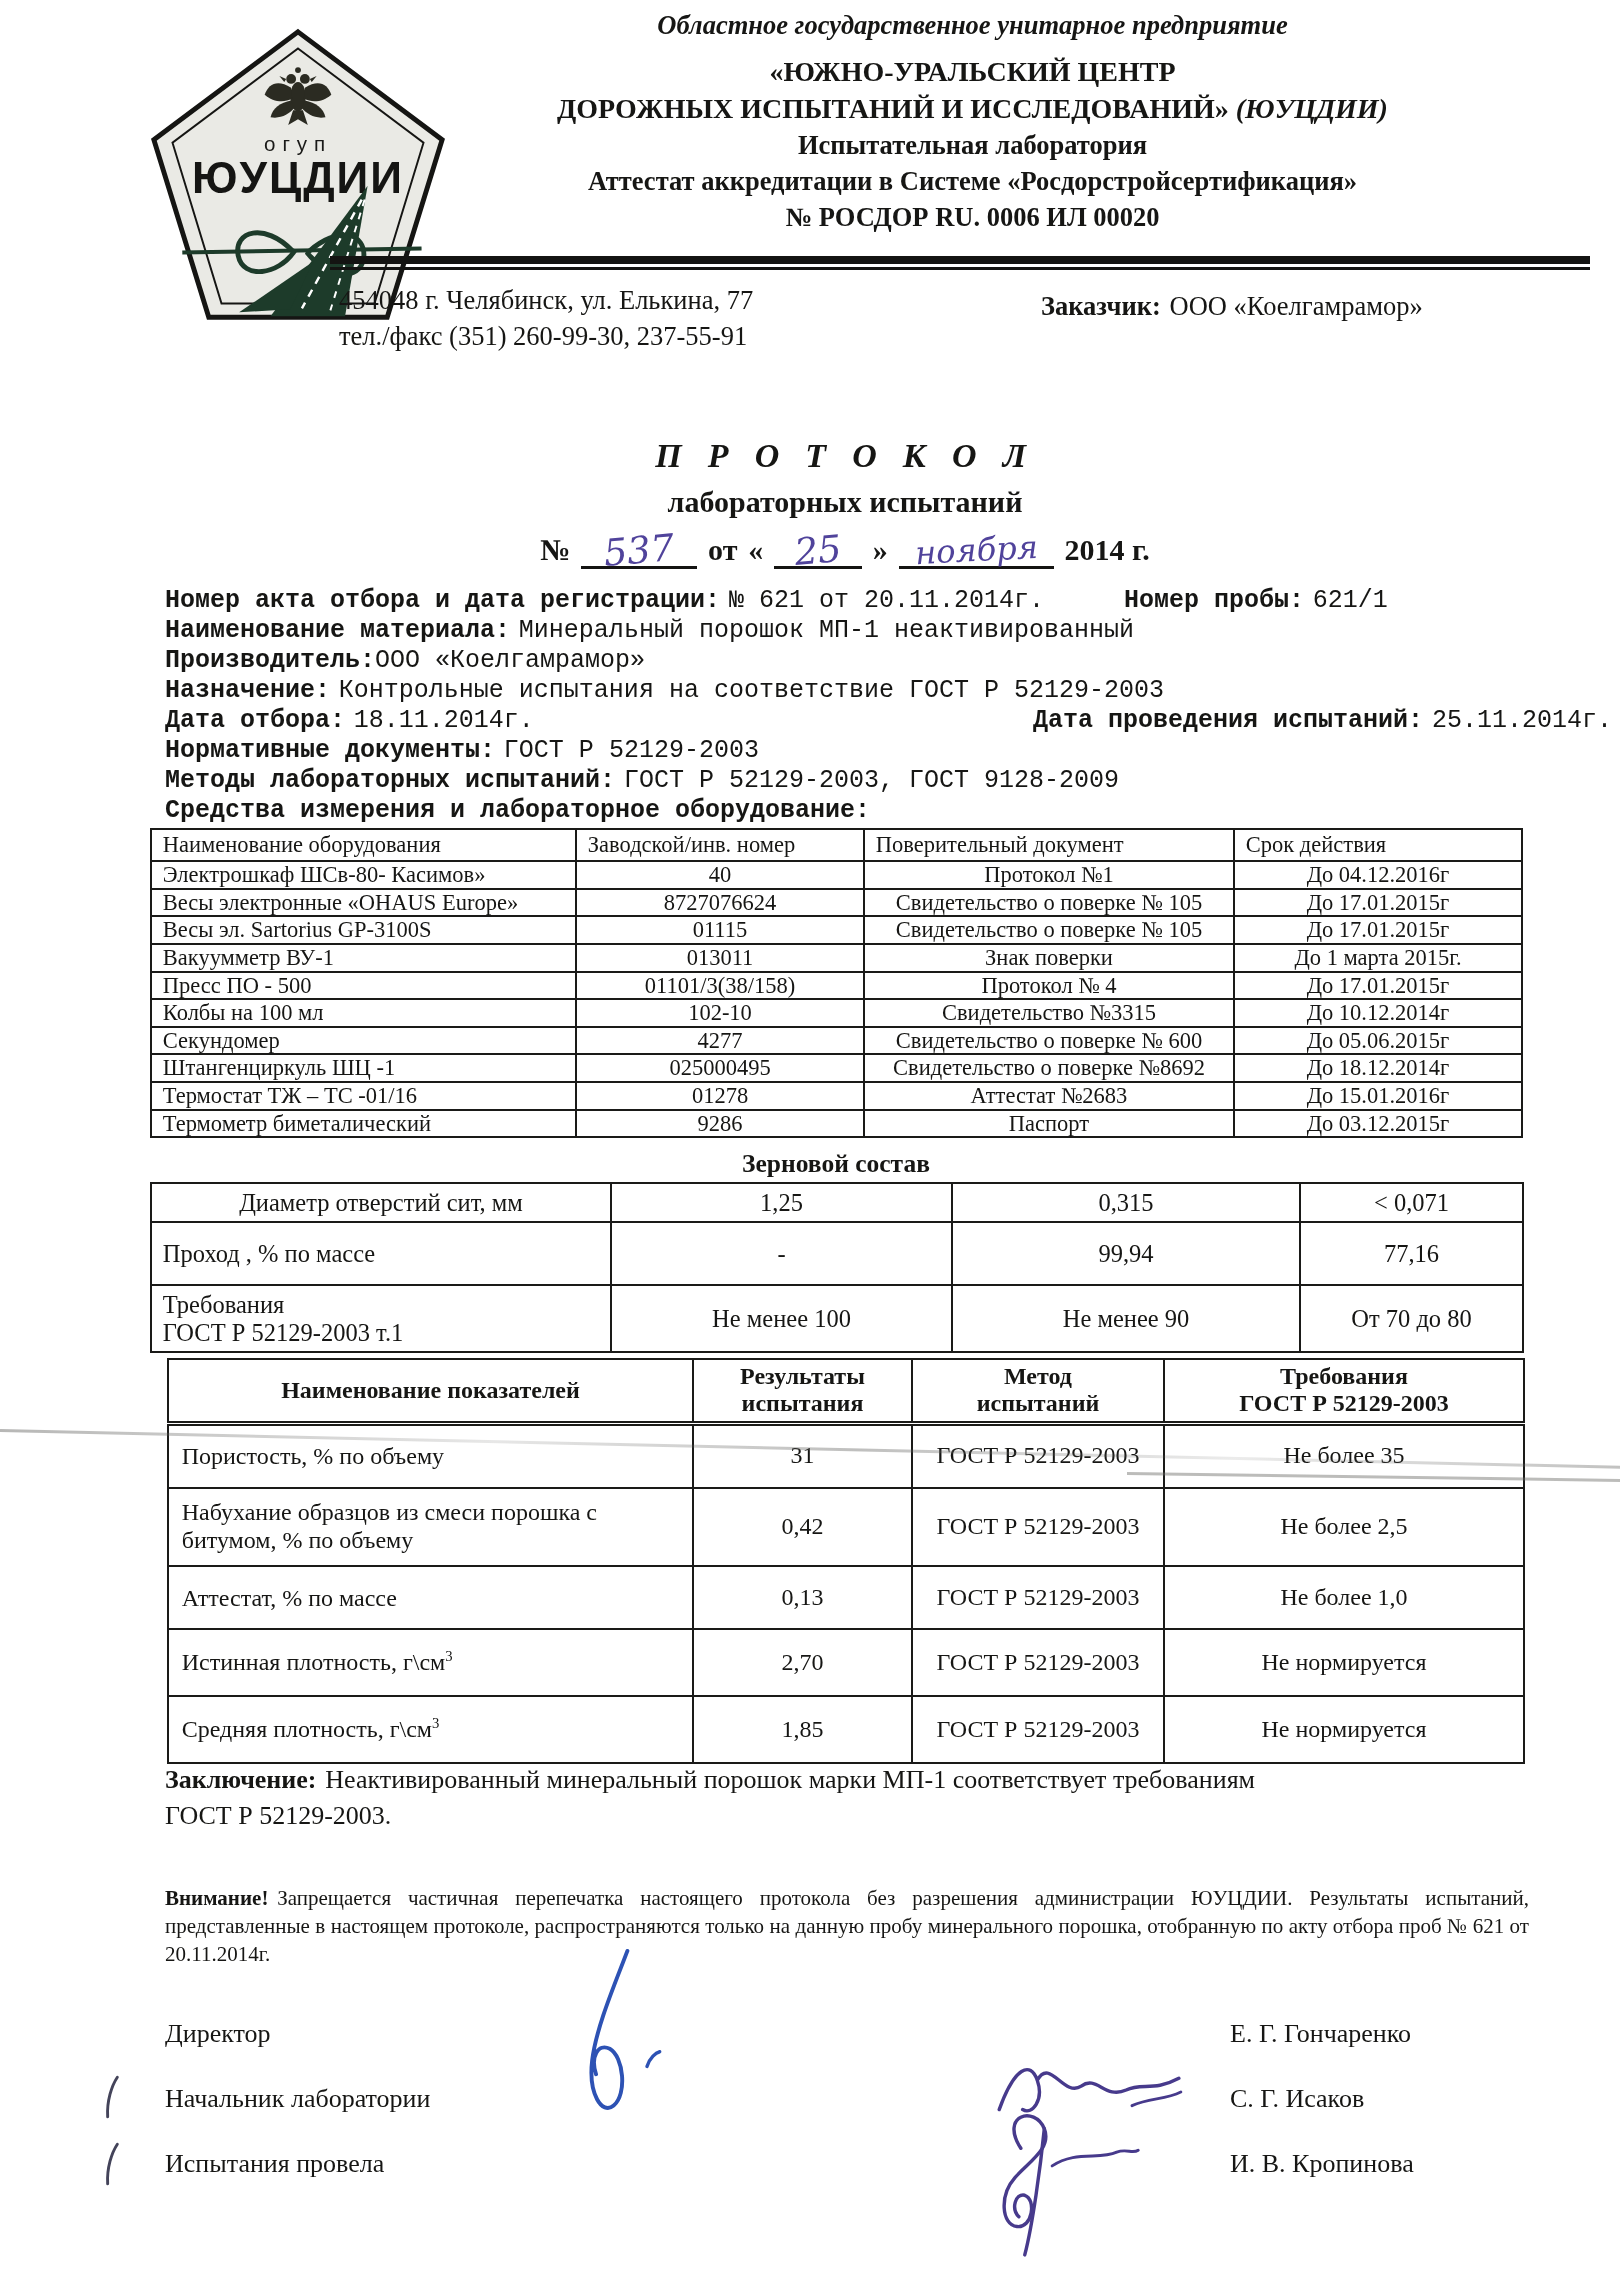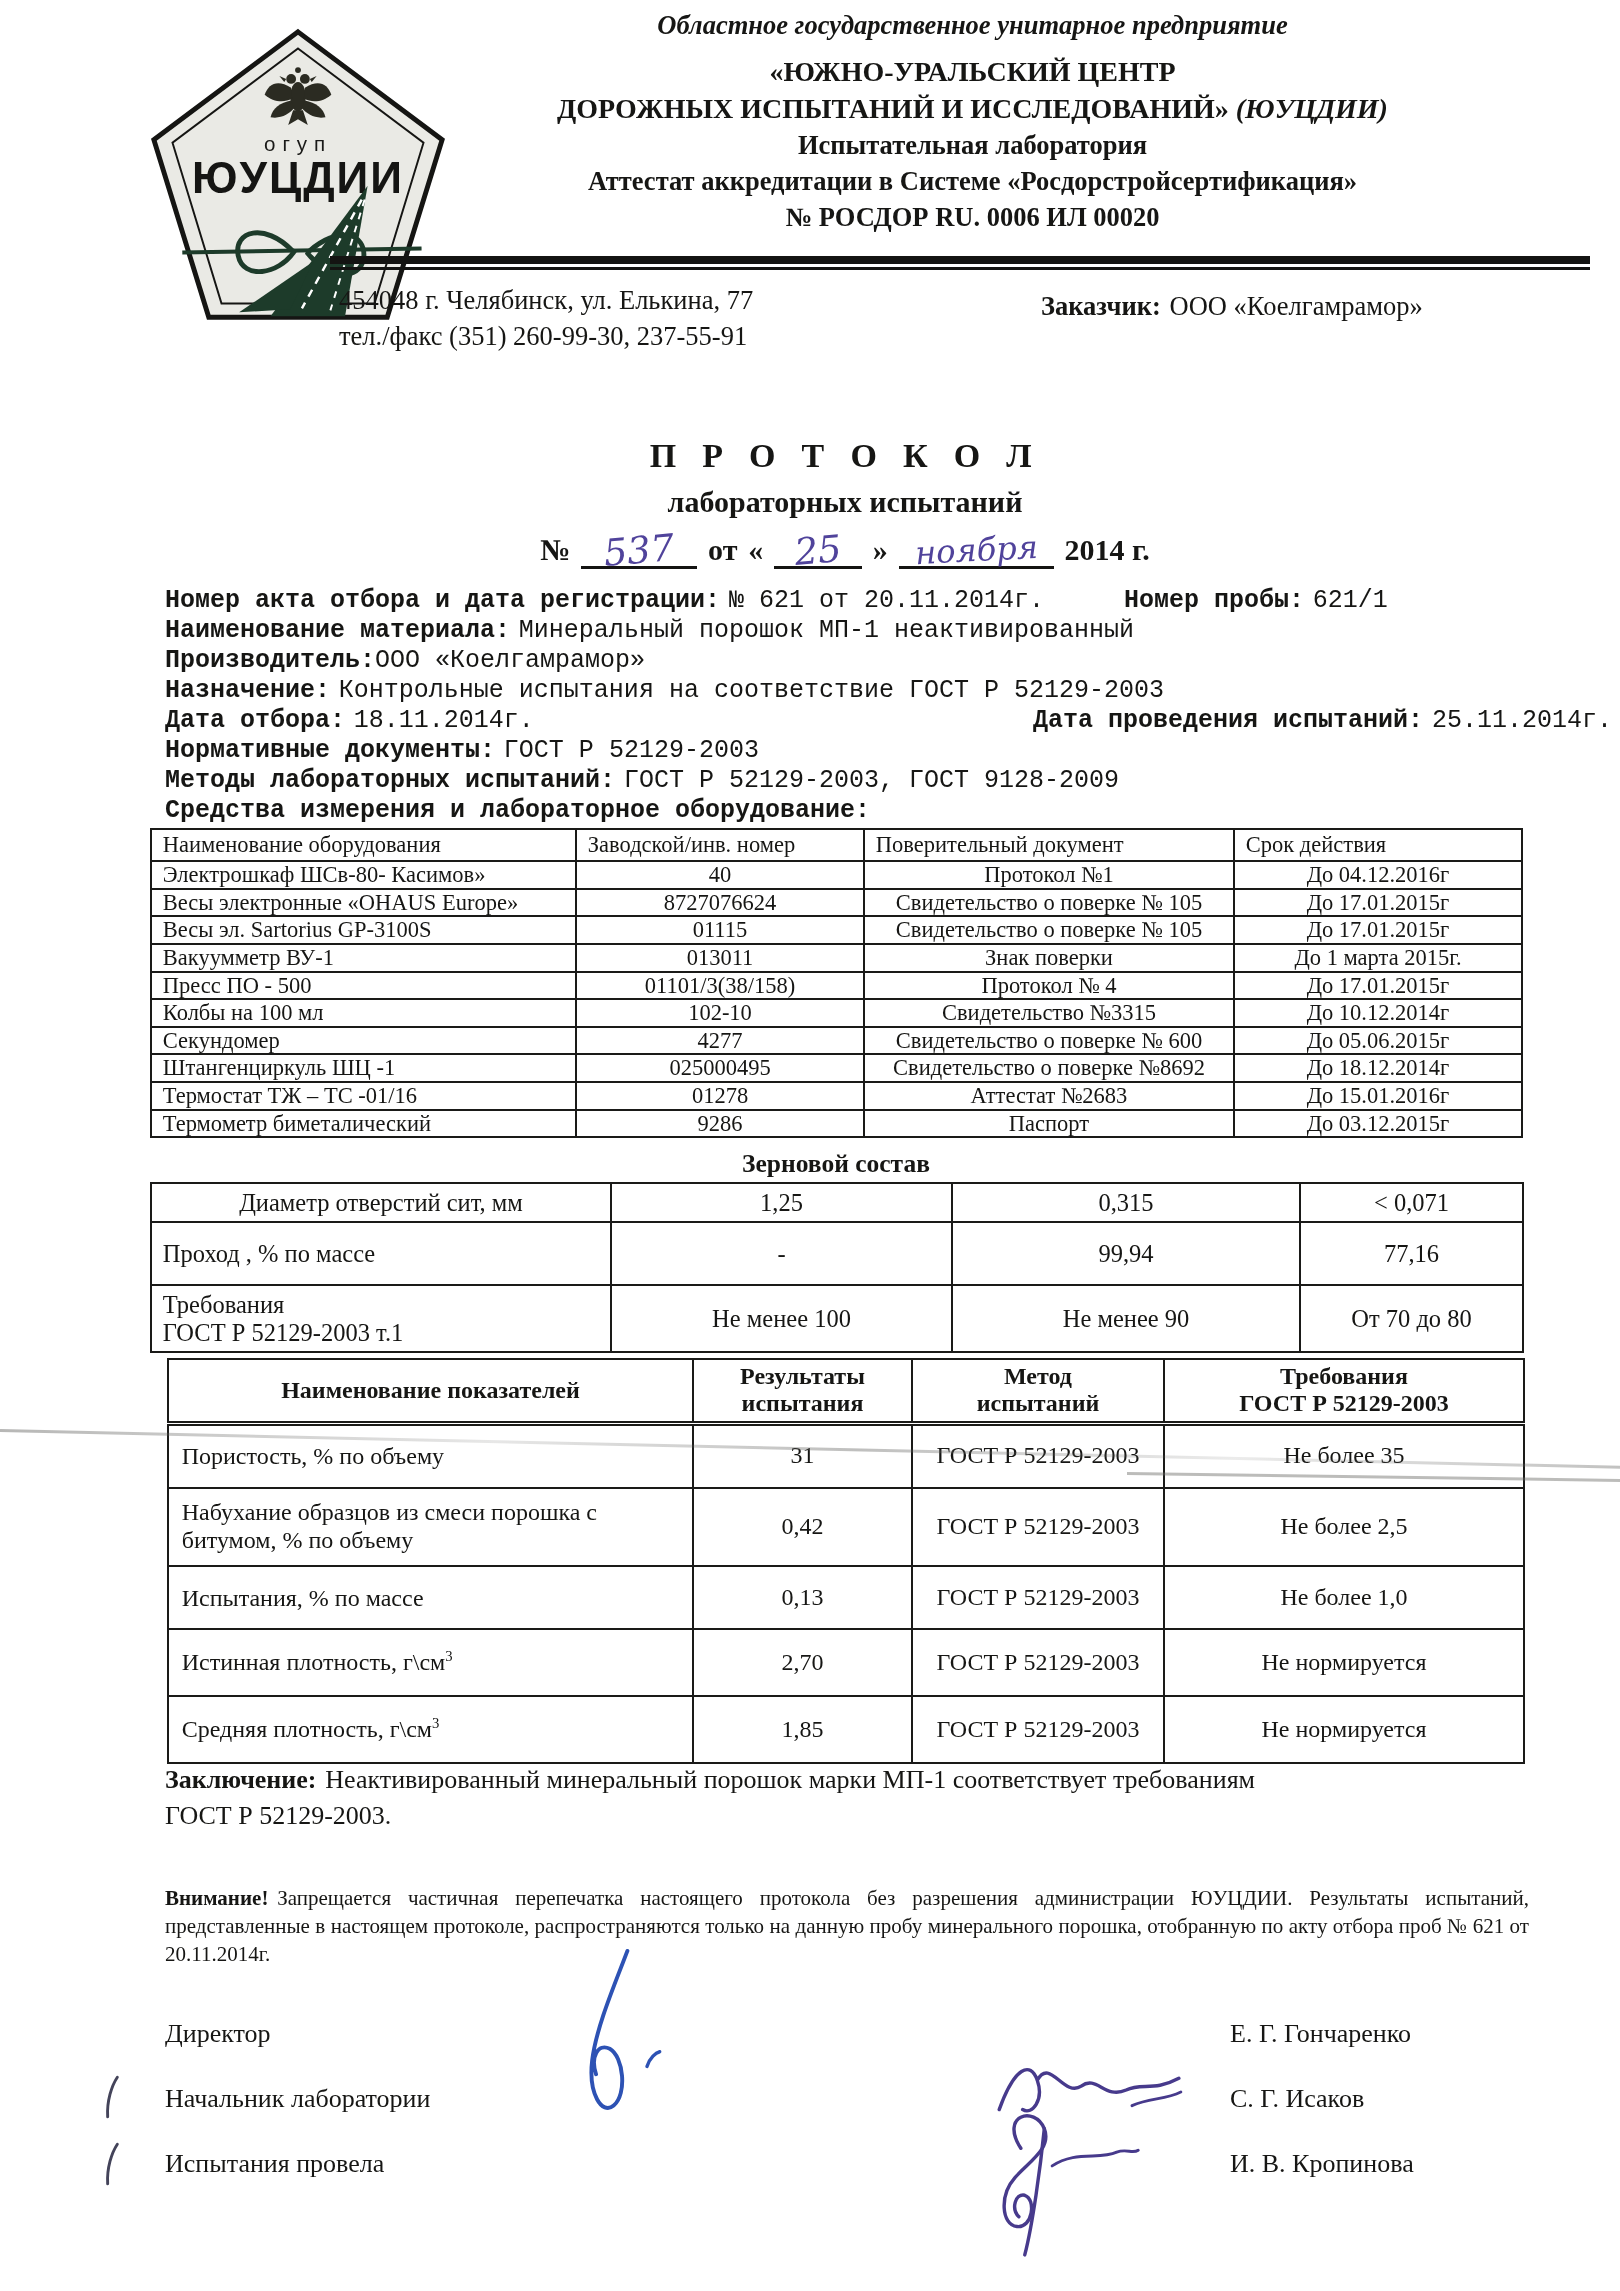--- a/index.html
+++ b/index.html
@@ -16,21 +16,21 @@
   .hdr-abbr{font-style:italic;}
   .hdr-sub{font-size:26.5px; line-height:36px;}
   .rule{position:absolute; left:330px; top:256px; width:1260px;}
   .rule-thick{height:7.8px; background:#141412;}
   .rule-thin{height:2.9px; background:#141412; margin-top:2.9px;}
   .address{position:absolute; left:339px; top:282px; font-size:26.5px; line-height:36px;}
   .customer{position:absolute; left:1041px; top:291px; font-size:26.5px;}
   .lbl{margin-right:8.8px;}
   
   .title{position:absolute; left:167px; top:437px; width:1356px; text-align:center; font-weight:bold;}
-  .t1{font-size:34px; letter-spacing:8.8px;}
+  .t1{font-size:34px; letter-spacing:8.8px;font-style:italic;}
   .t2{font-size:30px; margin-top:10px;}
   .t3{font-size:30px; margin-top:7.8px; display:flex; justify-content:center; align-items:flex-end; gap:10.8px;}
   .t3 span{line-height:39px;}
   .blank{display:inline-block; border-bottom:3.9px solid #141412; height:39px; position:relative;}
   .b-num{width:116px;} .b-day{width:88px;} .b-month{width:155px;}
   .hw{position:absolute; left:0; right:0; bottom:-3.9px; color:#50439b;
       font-family:"DejaVu Serif", serif; font-style:italic; font-weight:normal;
       font-size:37px; transform:rotate(-5deg); line-height:39px;}
   .hw-month{font-size:32px; transform:rotate(-3deg);}
   
@@ -312,21 +312,21 @@
       <td>ГОСТ  Р 52129-2003</td>
       <td>Не более 35</td>
     </tr>
     <tr class="rr1">
       <td class="name"><span>Набухание образцов из смеси порошка с битумом, % по объему</span><sup></sup></td>
       <td>0,42</td>
       <td>ГОСТ  Р 52129-2003</td>
       <td>Не более 2,5</td>
     </tr>
     <tr class="rr2">
-      <td class="name"><span>Испытания, % по массе</span><sup></sup></td>
+      <td class="name"><span>Аттестат, % по массе</span><sup></sup></td>
       <td>0,13</td>
       <td>ГОСТ  Р 52129-2003</td>
       <td>Не более 1,0</td>
     </tr>
     <tr class="rr3">
       <td class="name"><span>Истинная плотность, г\см</span><sup>3</sup></td>
       <td>2,70</td>
       <td>ГОСТ  Р  52129-2003</td>
       <td>Не нормируется</td>
     </tr>

